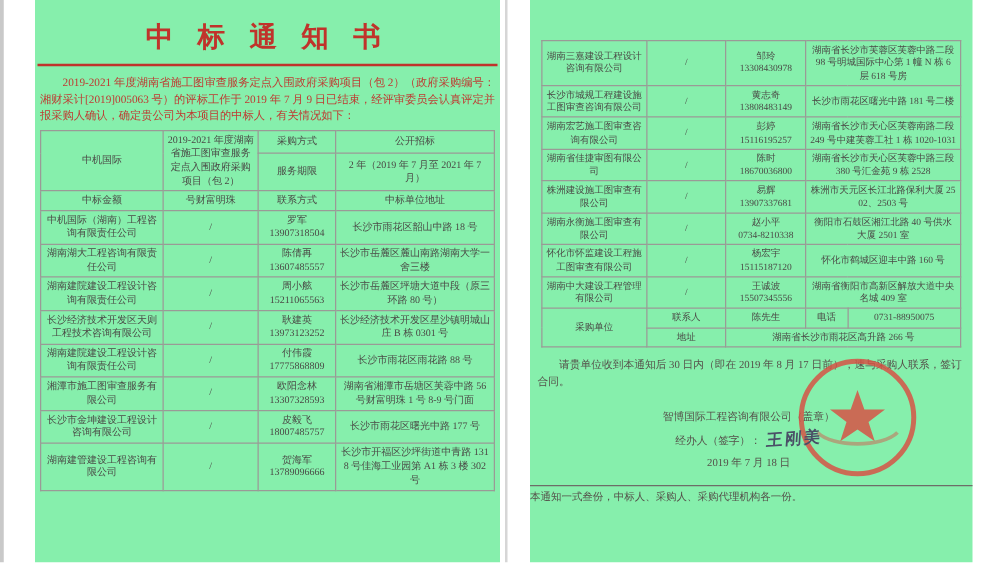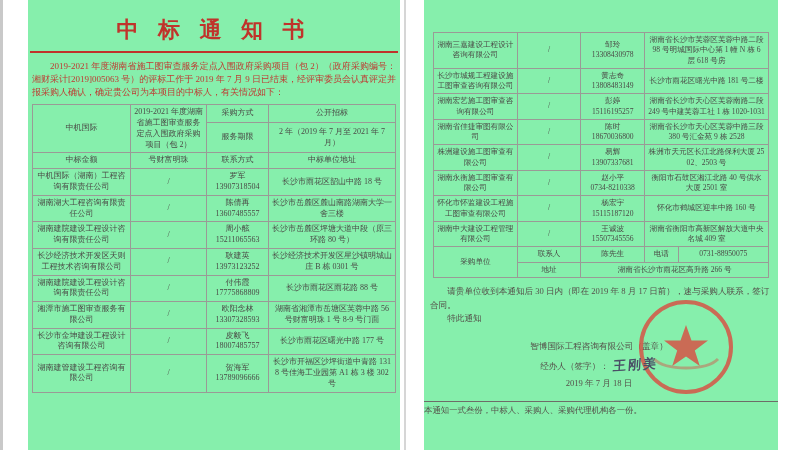--- a/index.html
+++ b/index.html
@@ -207,21 +207,20 @@
         <td>0731-88950075</td>
       </tr>
       <tr>
         <td>地址</td>
         <td colspan="3">湖南省长沙市雨花区高升路 266 号</td>
       </tr>
     </tbody>
   </table>
 
   <p class="notice">请贵单位收到本通知后 30 日内（即在 2019 年 8 月 17 日前），速与采购人联系，签订合同。</p>
-  <p class="notice-2">特此通知</p>
 
   <div class="sign-block">
     <svg class="seal" viewBox="0 0 100 100">
       <circle cx="50" cy="50" r="45" fill="none" stroke="#d94f43" stroke-width="4"></circle>
       <path d="M50 28 L55.5 43.5 L72 43.5 L58.8 53.5 L63.8 69 L50 59.5 L36.2 69 L41.2 53.5 L28 43.5 L44.5 43.5 Z" fill="#d94f43"></path>
       <path d="M18 62 C30 74, 70 74, 82 62" fill="none" stroke="#d94f43" stroke-width="3" opacity="0.55"></path>
     </svg>
     <div>智博国际工程咨询有限公司（盖章）</div>
     <div>
       <span>经办人（签字）：</span><span class="signature">王刚美</span>

